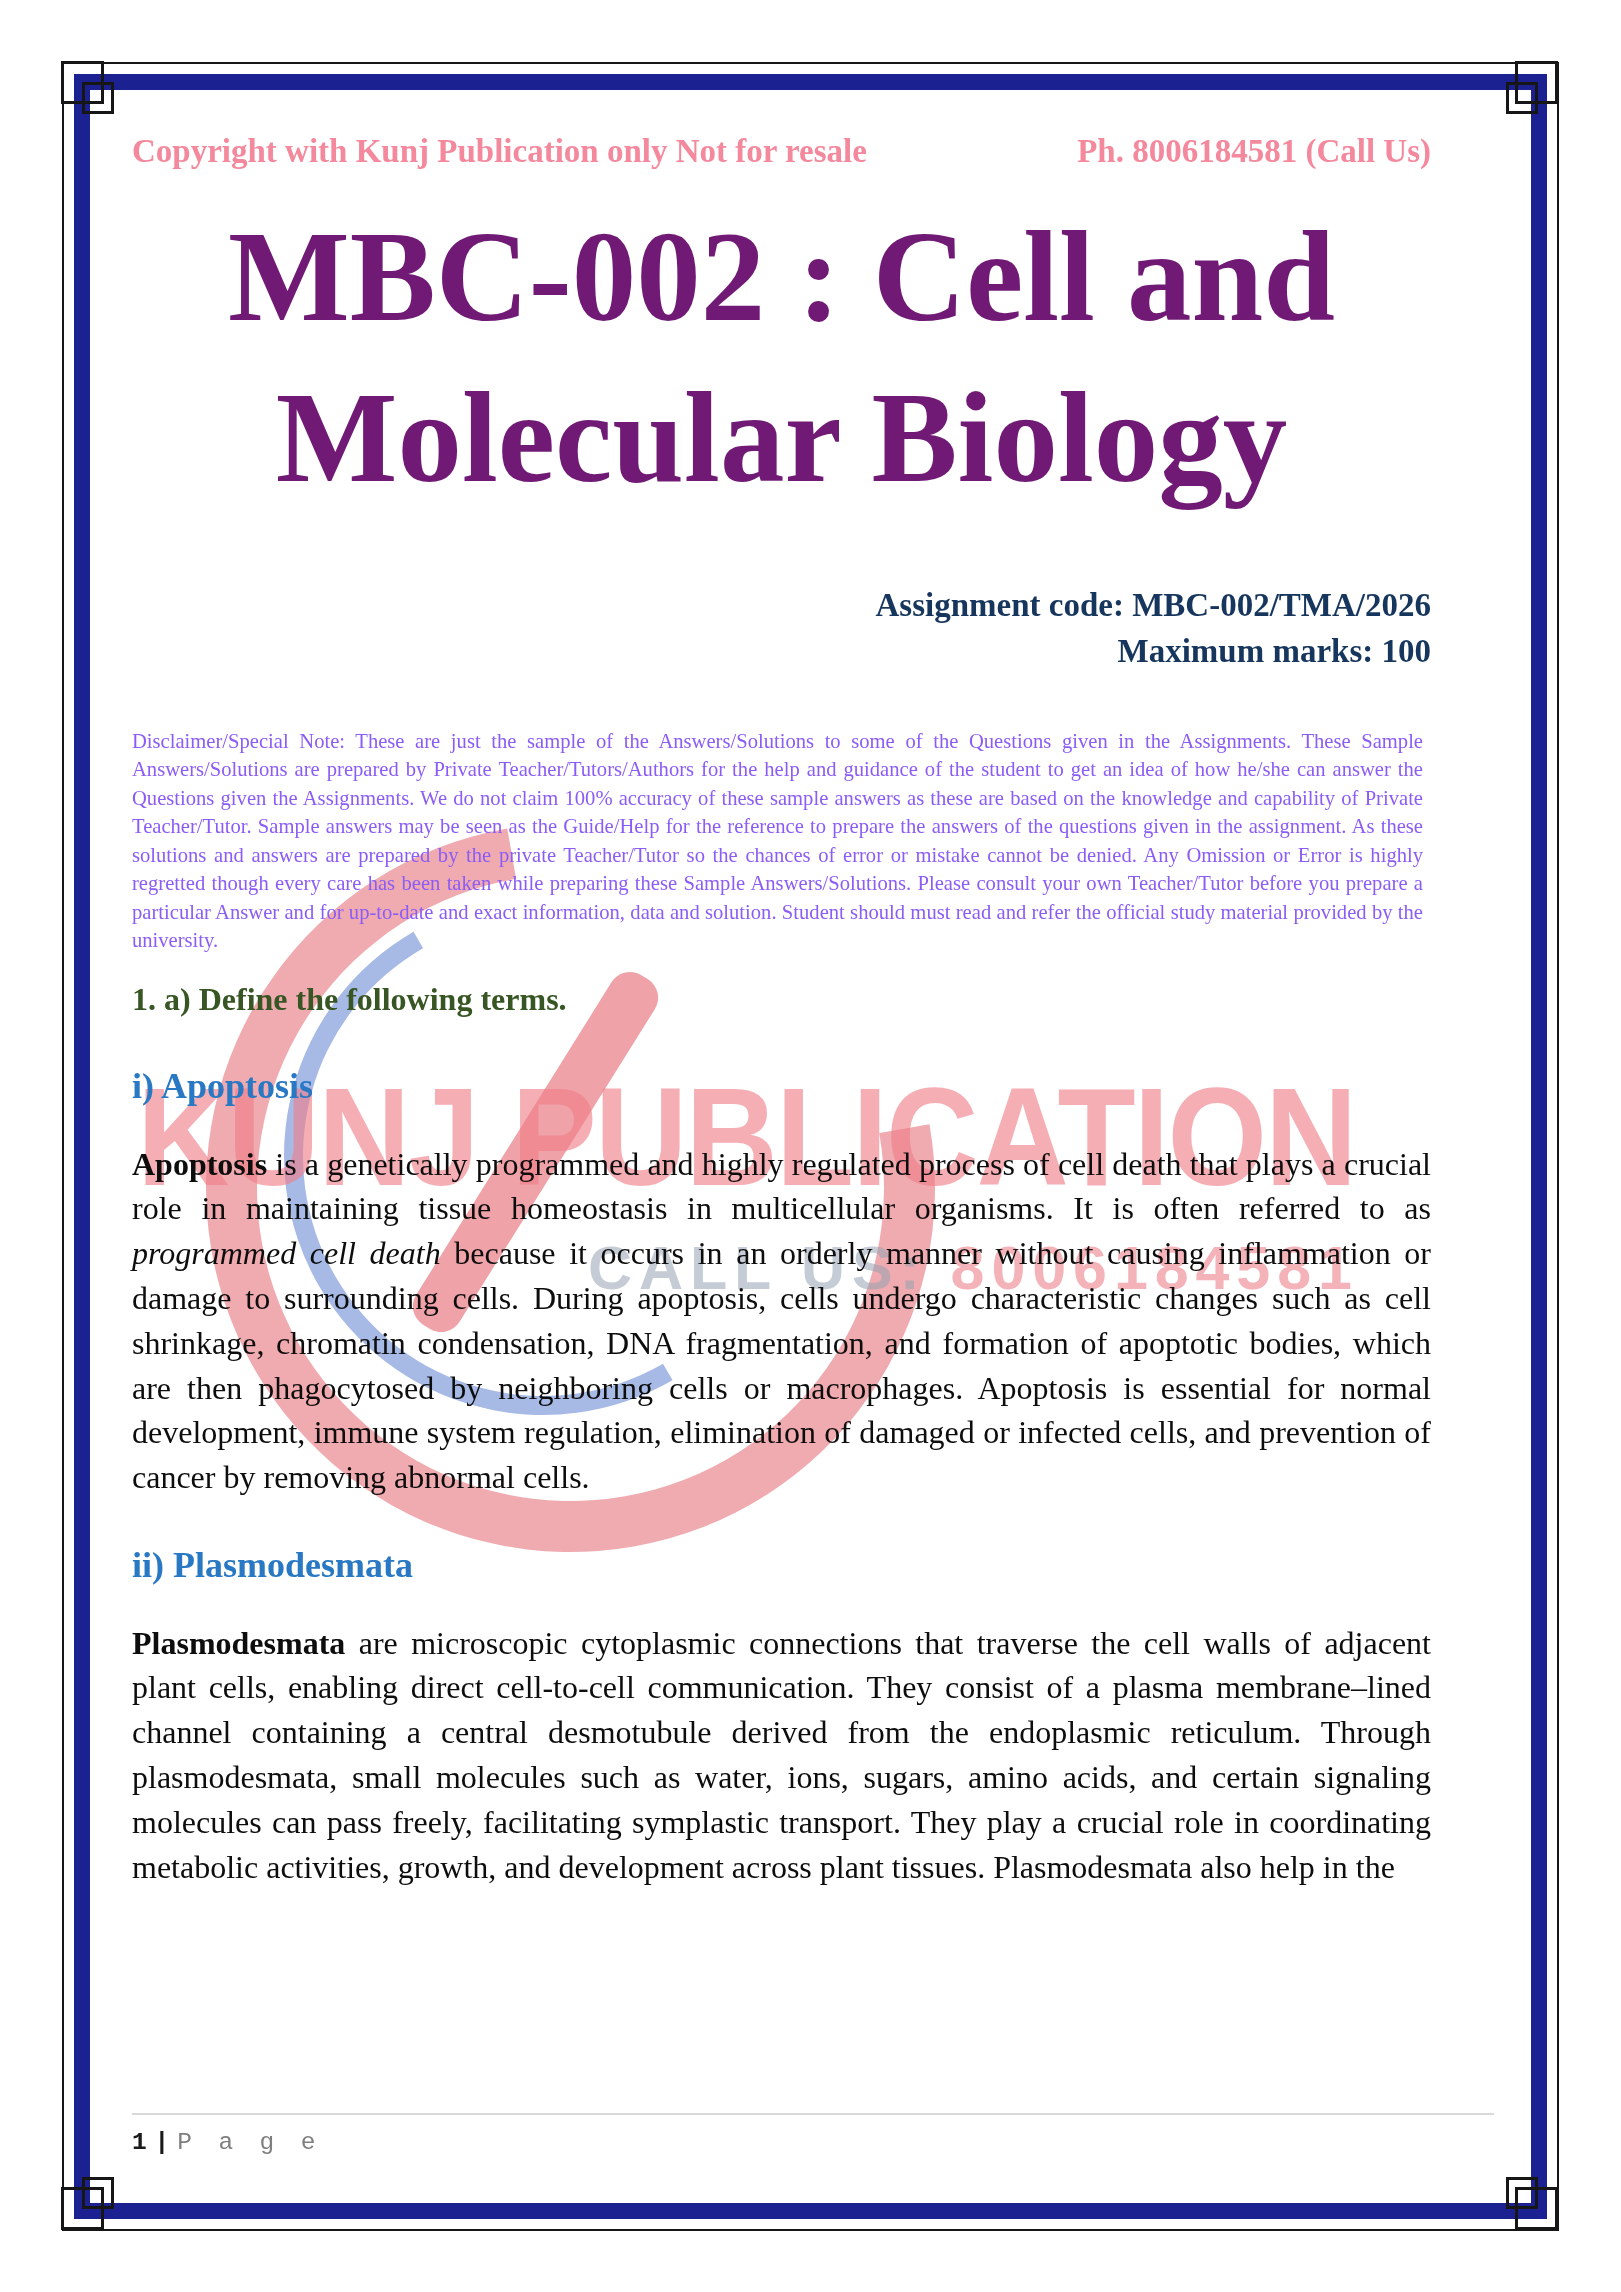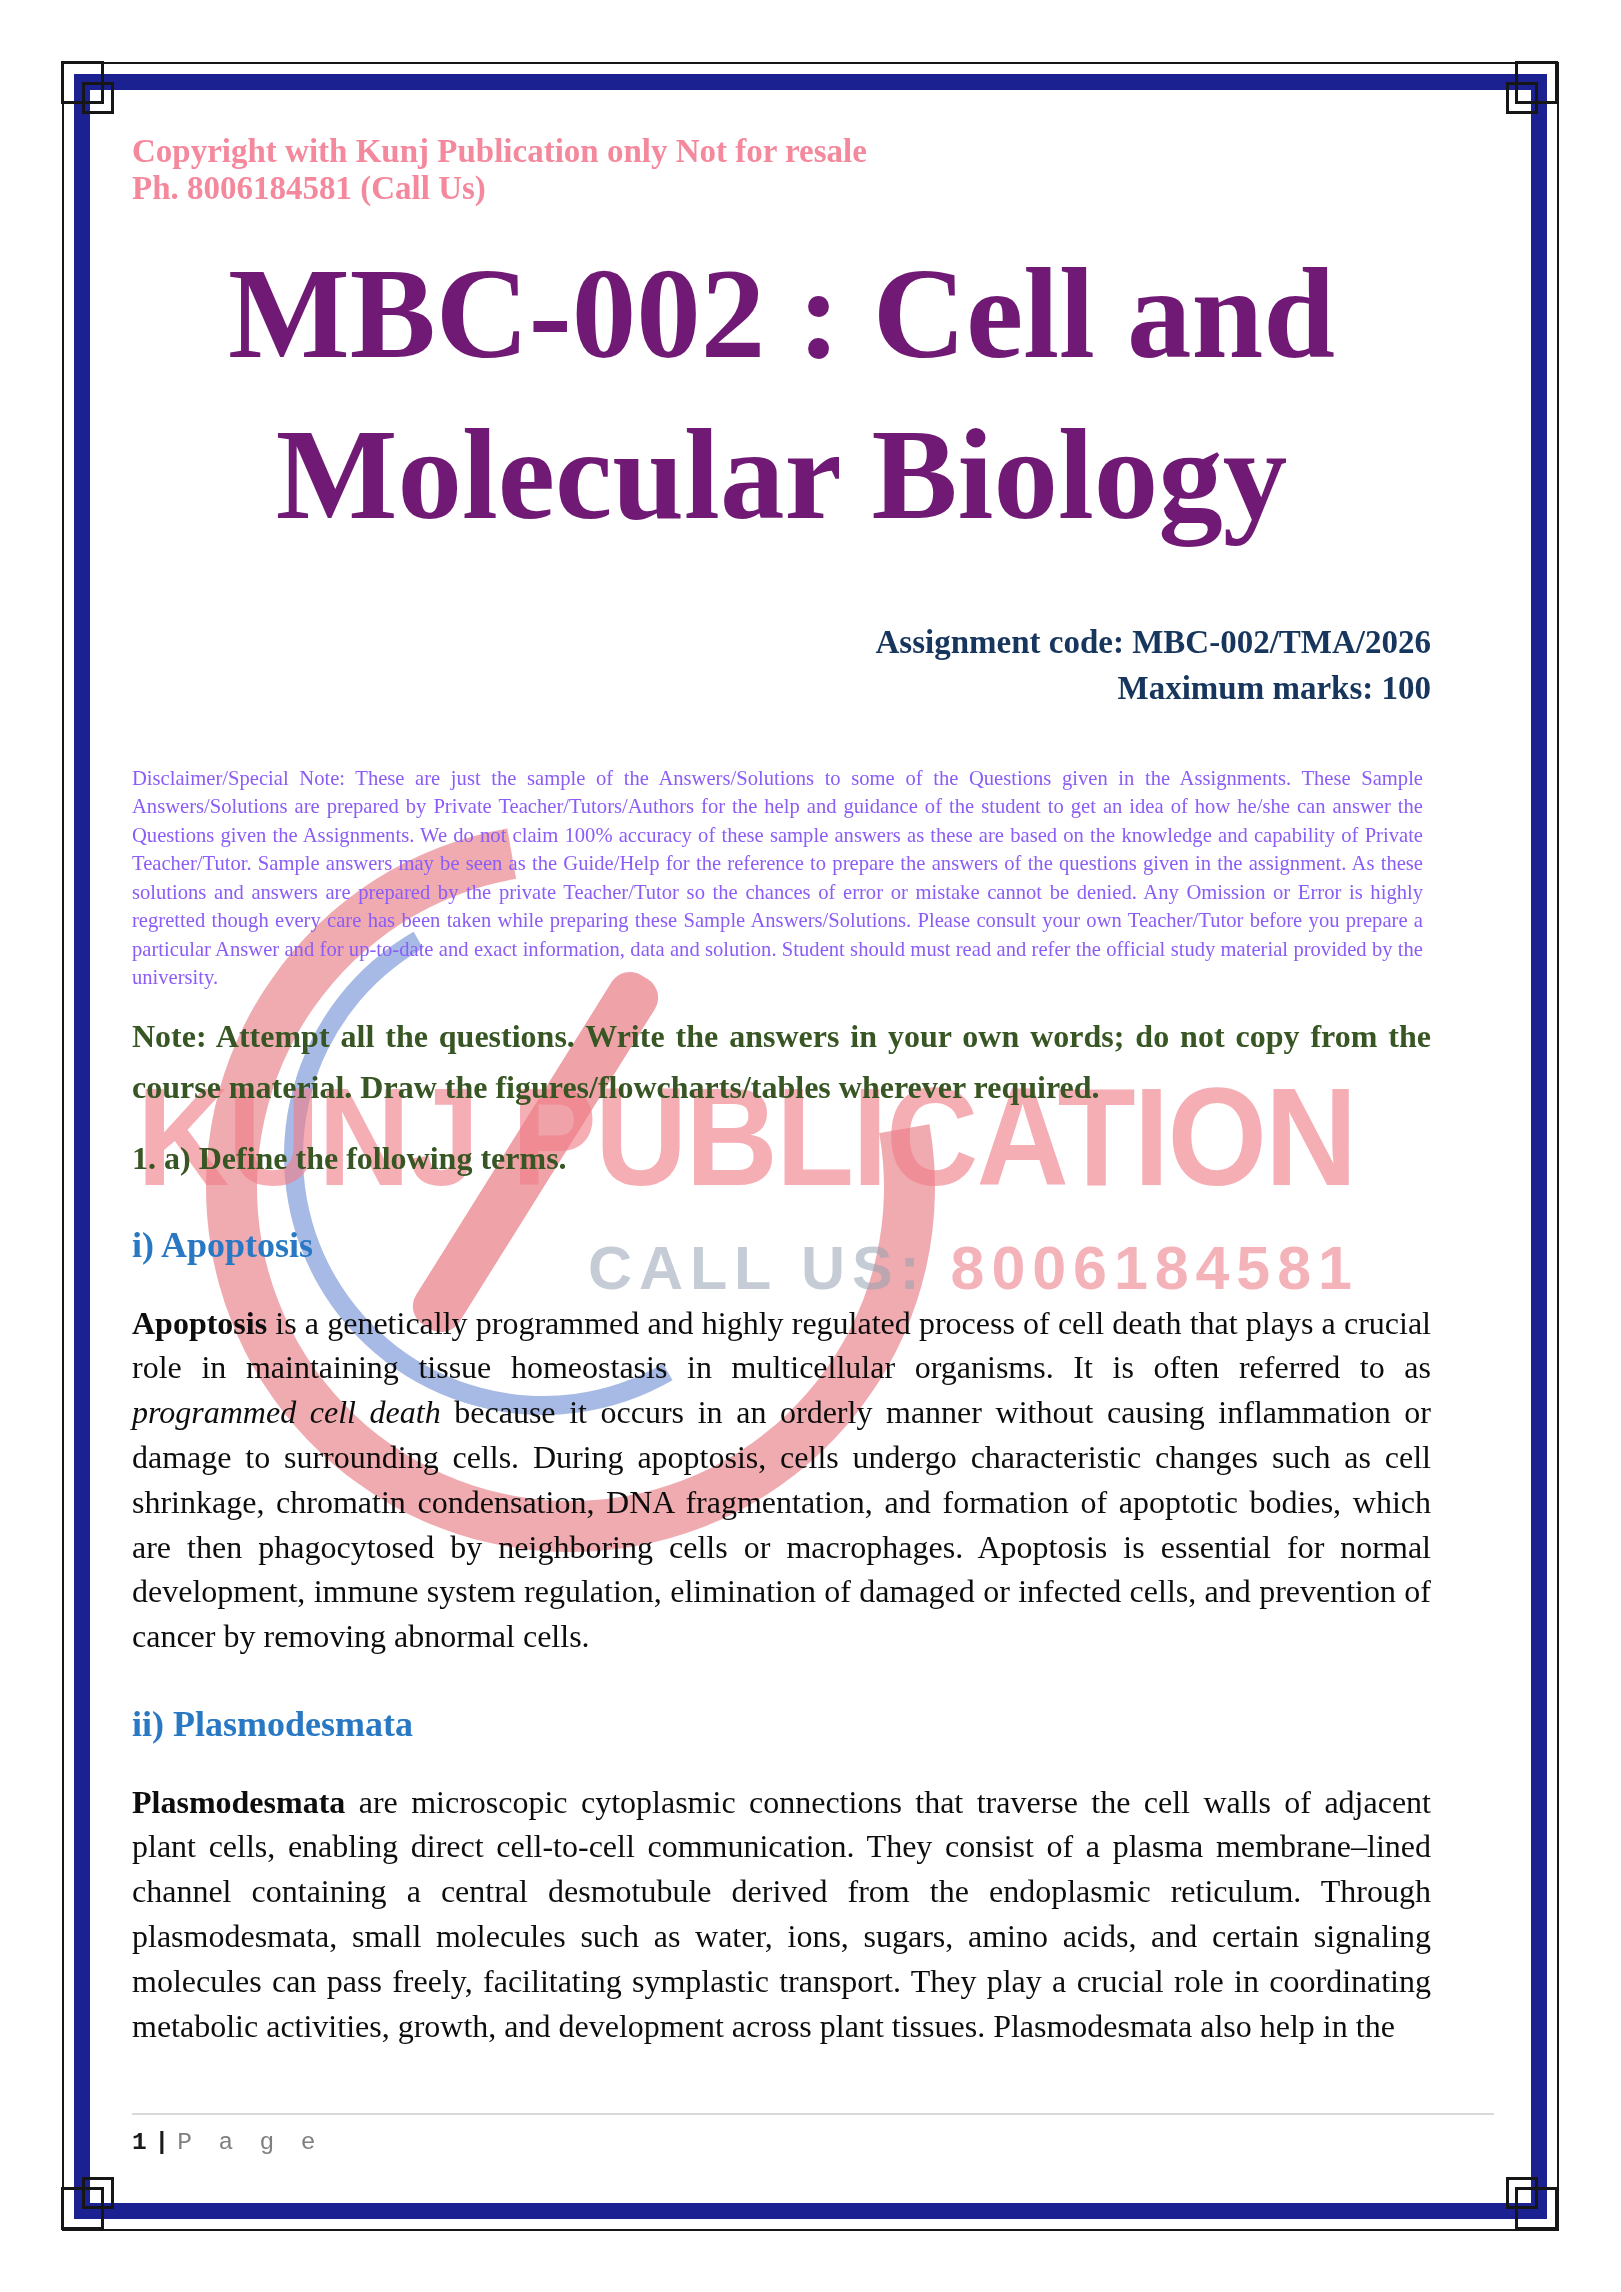--- a/index.html
+++ b/index.html
@@ -65,21 +65,21 @@
   }
   .wm-call .call{color:rgba(150,162,178,0.55);}
   .wm-call .num{color:rgba(236,128,138,0.60);}
   
   .content{
     position:absolute;left:132px;top:0;width:1299px;z-index:2;
   }
   .header-line{
     margin-top:133px;
     display:flex;justify-content:space-between;
-    font-weight:bold;font-size:33px;color:#f4889c;flex-direction:column;
+    font-weight:bold;font-size:33px;color:#f4889c;
   }
   .doc-title{
     margin-top:25.5px;text-align:center;
     font-weight:bold;font-size:129px;line-height:1.25;
     color:#701a75;
   }
   .assign-block{
     margin-top:65px;text-align:right;
     font-weight:bold;font-size:33px;line-height:1.38;
     color:#17365d;
@@ -161,21 +161,20 @@
       <div>Molecular Biology</div>
     </div>
 
     <div class="assign-block">
       <div>Assignment code: MBC-002/TMA/2026</div>
       <div>Maximum marks: 100</div>
     </div>
 
     <p class="disclaimer">Disclaimer/Special Note: These are just the sample of the Answers/Solutions to some of the Questions given in the Assignments. These Sample Answers/Solutions are prepared by Private Teacher/Tutors/Authors for the help and guidance of the student to get an idea of how he/she can answer the Questions given the Assignments. We do not claim 100% accuracy of these sample answers as these are based on the knowledge and capability of Private Teacher/Tutor. Sample answers may be seen as the Guide/Help for the reference to prepare the answers of the questions given in the assignment. As these solutions and answers are prepared by the private Teacher/Tutor so the chances of error or mistake cannot be denied. Any Omission or Error is highly regretted though every care has been taken while preparing these Sample Answers/Solutions. Please consult your own Teacher/Tutor before you prepare a particular Answer and for up-to-date and exact information, data and solution. Student should must read and refer the official study material provided by the university.</p>
 
-    <p class="note">Note: Attempt all the questions. Write the answers in your own words; do not copy from the course material. Draw the figures/flowcharts/tables wherever required.</p>
 
     <p class="question">1. a) Define the following terms.</p>
 
     <h3 class="sec-heading">i) Apoptosis</h3>
     <p class="body-para"><b>Apoptosis</b><span> is a genetically programmed and highly regulated process of cell death that plays a crucial role in maintaining tissue homeostasis in multicellular organisms. It is often referred to as </span><i>programmed cell death</i><span> because it occurs in an orderly manner without causing inflammation or damage to surrounding cells. During apoptosis, cells undergo characteristic changes such as cell shrinkage, chromatin condensation, DNA fragmentation, and formation of apoptotic bodies, which are then phagocytosed by neighboring cells or macrophages. Apoptosis is essential for normal development, immune system regulation, elimination of damaged or infected cells, and prevention of cancer by removing abnormal cells.</span></p>
 
     <h3 class="sec-heading">ii) Plasmodesmata</h3>
     <p class="body-para"><b>Plasmodesmata</b><span> are microscopic cytoplasmic connections that traverse the cell walls of adjacent plant cells, enabling direct cell-to-cell communication. They consist of a plasma membrane–lined channel containing a central desmotubule derived from the endoplasmic reticulum. Through plasmodesmata, small molecules such as water, ions, sugars, amino acids, and certain signaling molecules can pass freely, facilitating symplastic transport. They play a crucial role in coordinating metabolic activities, growth, and development across plant tissues. Plasmodesmata also help in the</span></p>
 
   </div>

